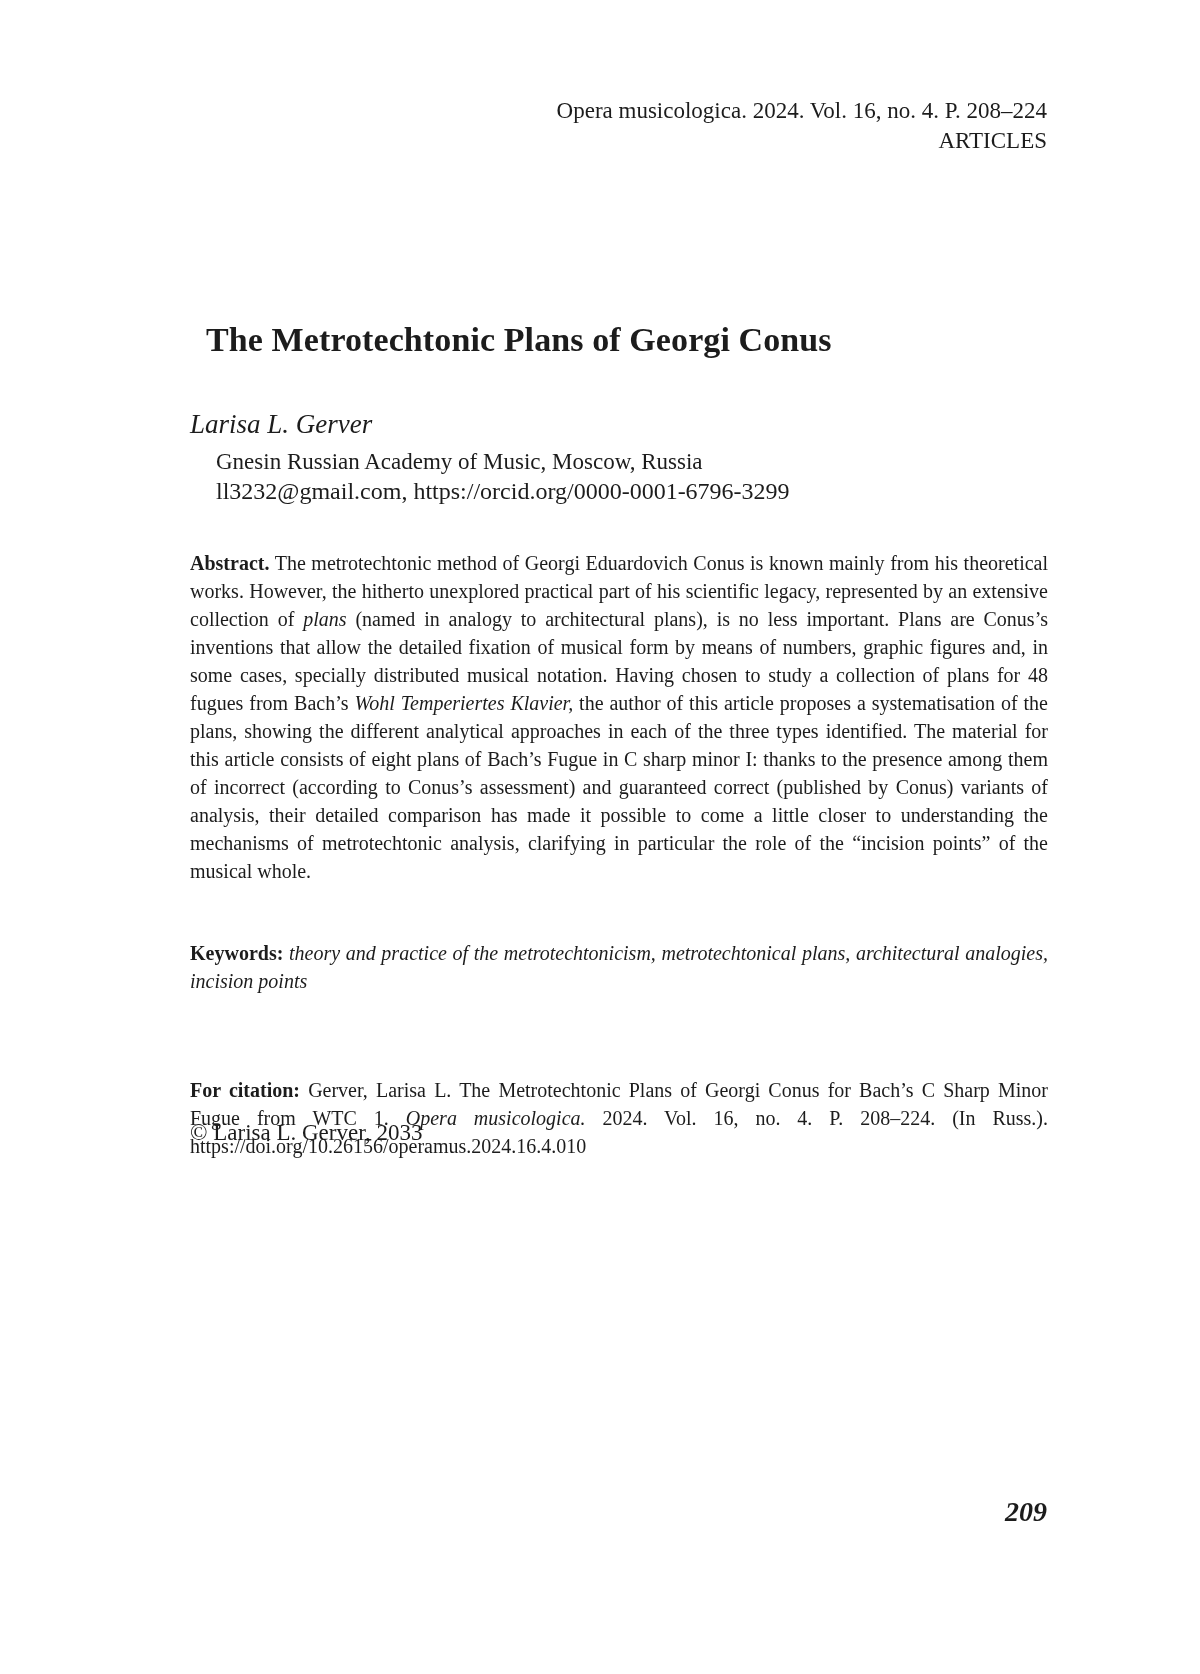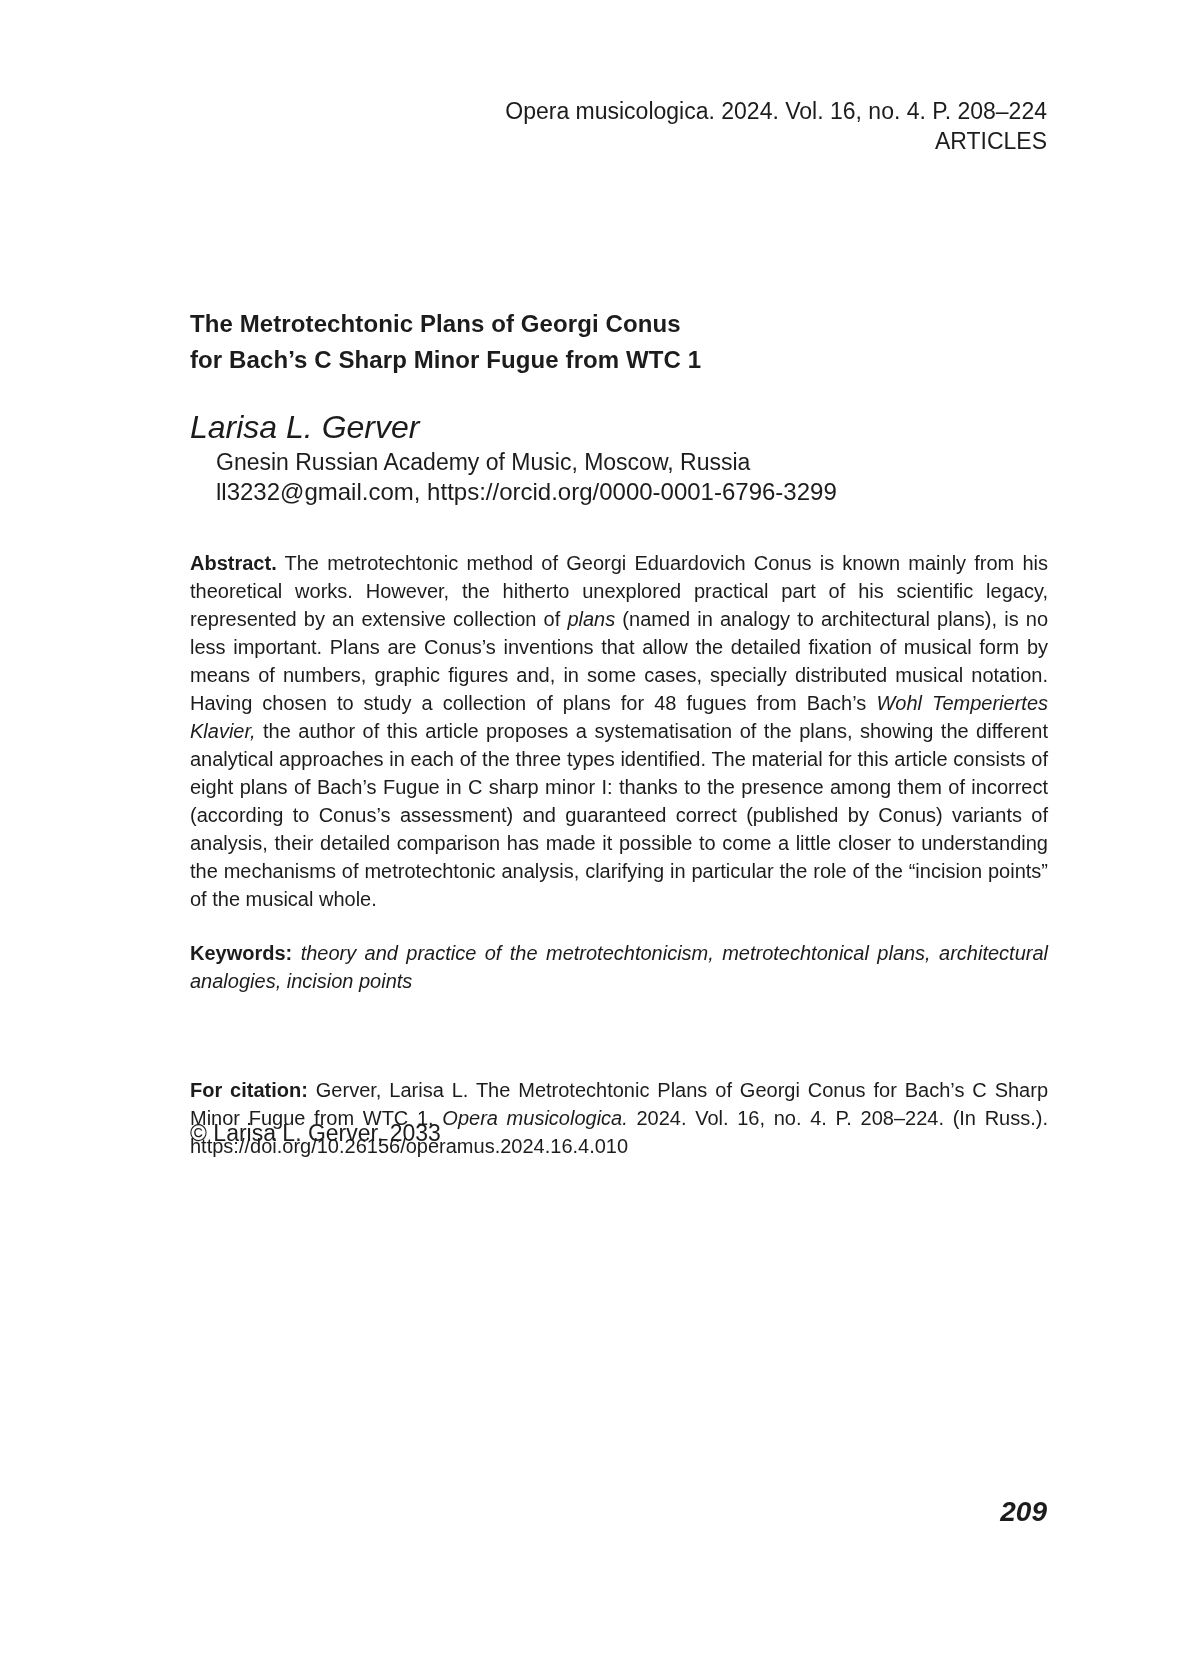--- a/index.html
+++ b/index.html
@@ -2,21 +2,21 @@
 <html><head>
 <meta charset="utf-8">
 <title>Opera musicologica — article page</title>
 <style>
   html, body { margin: 0; padding: 0; background: #ffffff; }
   .page {
     position: relative;
     width: 1200px;
     height: 1674px;
     background: #ffffff;
-    font-family: Liberation Sans, sans-serif;
+    font-family: Liberation Serif, serif;
     color: #1c1c1c;
     overflow: hidden;
   }
   .header {
     position: absolute;
     top: 96px;
     right: 153px;
     text-align: right;
     font-size: 23px;
     line-height: 30px;
@@ -25,32 +25,32 @@
     position: absolute;
     top: 155px;
     left: 190px;
     font-size: 23px;
     line-height: 32px;
   }
   .title {
     position: absolute;
     top: 306px;
     left: 190px;
-    margin: 0;
-    font-size: 24px;
+    margin: 16px;
+    font-size: 34px;
     font-weight: bold;
     line-height: 36px;
     letter-spacing: 0.1px;
   }
   .title .tline { display: block; }
   .author {
     position: absolute;
     top: 409px;
     left: 190px;
-    font-size: 32px;
+    font-size: 27px;
     font-style: italic;
   }
   .affil {
     position: absolute;
     top: 449px;
     left: 216px;
     font-size: 23px;
     text-align: right;
   }
   .contact {
@@ -94,21 +94,20 @@
 <div class="page">
 
   <div class="header">
     <div>Opera musicologica. 2024. Vol. 16, no. 4. P. 208–224</div>
     <div>ARTICLES</div>
   </div>
 
 
   <h1 class="title">
     <span class="tline">The Metrotechtonic Plans of Georgi Conus</span>
-    <span class="tline">for Bach’s C Sharp Minor Fugue from WTC 1</span>
   </h1>
 
   <div class="author">Larisa L. Gerver</div>
   <div class="affil">Gnesin Russian Academy of Music, Moscow, Russia</div>
   <div class="contact">ll3232@gmail.com, https://orcid.org/0000-0001-6796-3299</div>
 
   <p class="block abstract"><span class="b">Abstract.</span><span> The metrotechtonic method of Georgi Eduardovich Conus is known mainly from his theoretical works. However, the hitherto unexplored practical part of his scientific legacy, represented by an extensive collection of </span><span class="i">plans</span><span> (named in analogy to architectural plans), is no less important. Plans are Conus’s inventions that allow the detailed fixation of musical form by means of numbers, graphic figures and, in some cases, specially distributed musical notation. Having chosen to study a collection of plans for 48 fugues from Bach’s </span><span class="i">Wohl Temperiertes Klavier,</span><span> the author of this article proposes a systematisation of the plans, showing the different analytical approaches in each of the three types identified. The material for this article consists of eight plans of Bach’s Fugue in C sharp minor I: thanks to the presence among them of incorrect (according to Conus’s assessment) and guaranteed correct (published by Conus) variants of analysis, their detailed comparison has made it possible to come a little closer to understanding the mechanisms of metrotechtonic analysis, clarifying in particular the role of the “incision points” of the musical whole.</span></p>
 
   <p class="block keywords"><span class="b">Keywords:</span><span class="i"> theory and practice of the metrotechtonicism, metrotechtonical plans, architectural analogies, incision points</span></p>
 

